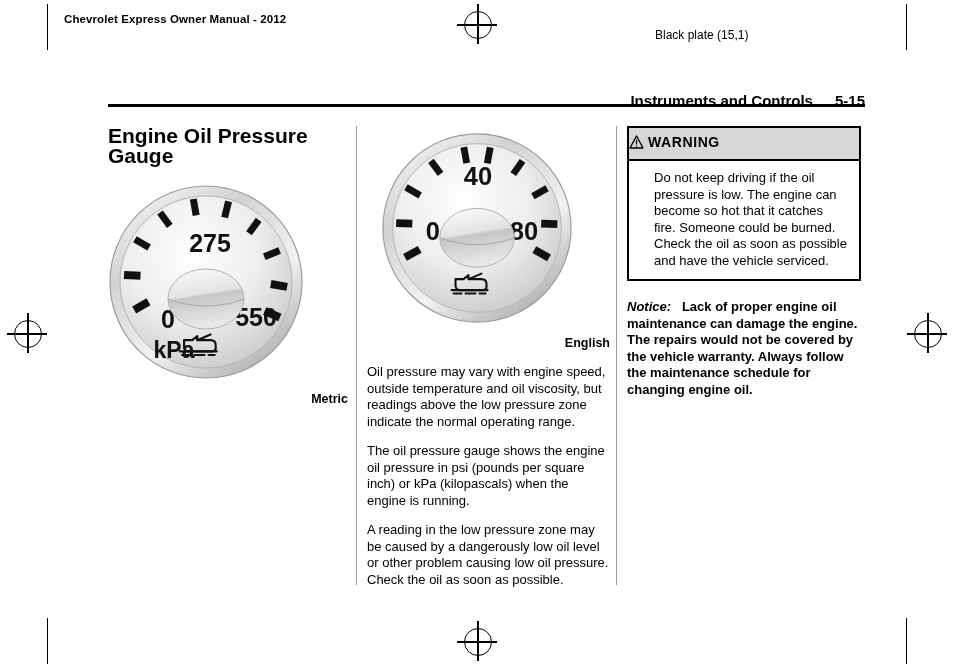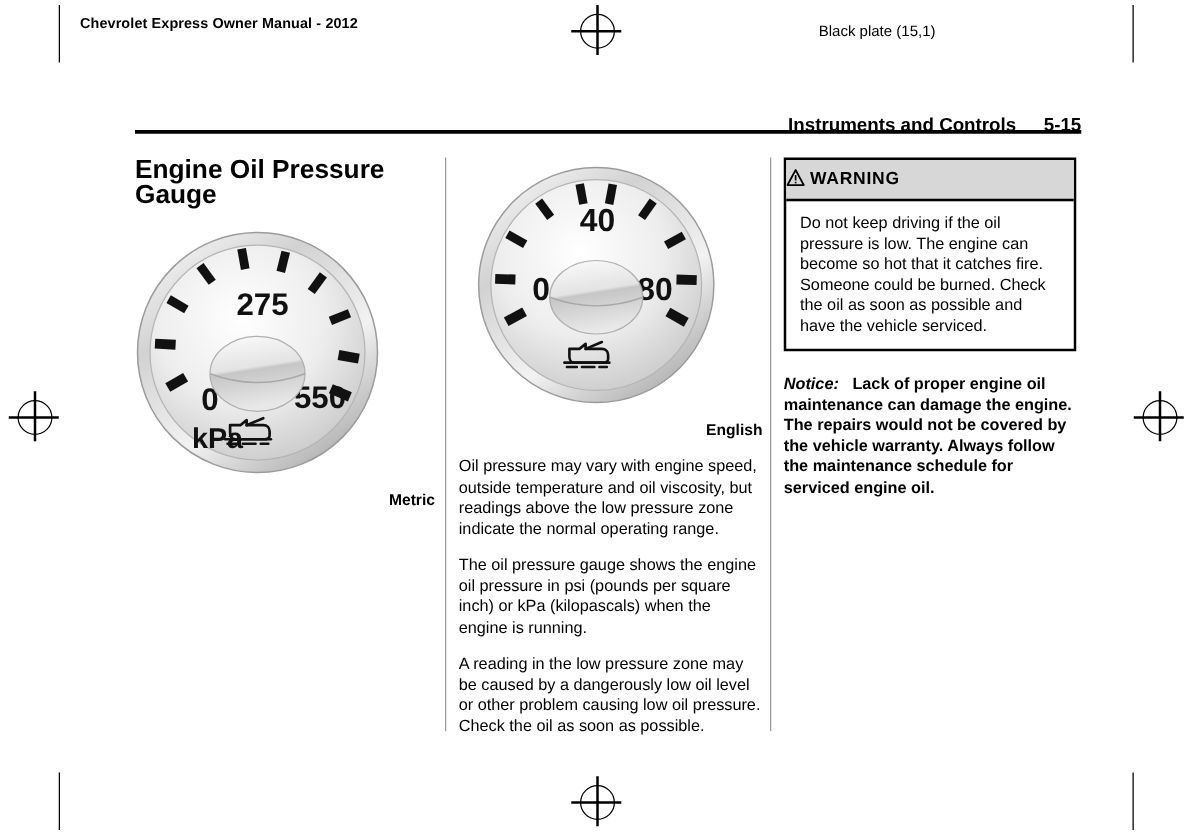--- a/index.html
+++ b/index.html
@@ -54,21 +54,21 @@
     left: 64px;
     top: 13px;
     font-size: 11.5px;
     font-weight: bold;
     letter-spacing: 0.1px;
     white-space: nowrap;
   }
   .black-plate {
     position: absolute;
     left: 655px;
-    top: 18px;
+    top: 28px;
     font-size: 12px;
     white-space: nowrap;
   }
 
   .page-rule {
     position: absolute;
     left: 108px;
     top: 104px;
     width: 757px;
     height: 2.5px;
@@ -154,20 +154,21 @@
   }
   .warning-head .tri {
     display: inline-block;
     vertical-align: -2px;
     margin-right: 4px;
   }
   .warning-body {
     padding: 9px 11px 10px 11px;
     font-size: 13px;
     line-height: 16.5px;
+    margin-left: 14px;
   }
   .notice {
     margin-top: 18px;
     font-size: 13px;
     line-height: 16.5px;
     font-weight: bold;
     width: 236px;
   }
   .notice .lead {
     font-style: italic;
@@ -329,15 +330,15 @@
           <rect x="6.85" y="5" width="1.3" height="4.4" fill="#000"></rect>
           <rect x="6.85" y="10.4" width="1.3" height="1.3" fill="#000"></rect>
         </svg>
       </span><span>WARNING</span>
     </div>
     <div class="warning-body">Do not keep driving if the oil pressure is low. The engine can become so hot that it catches fire. Someone could be burned. Check the oil as soon as possible and have the vehicle serviced.</div>
   </div>
 
   <div class="notice">
     <span class="lead">Notice:&nbsp;&nbsp;</span>
-    <span>Lack of proper engine oil maintenance can damage the engine. The repairs would not be covered by the vehicle warranty. Always follow the maintenance schedule for serviced engine oil.</span>
+    <span>Lack of proper engine oil maintenance can damage the engine. The repairs would not be covered by the vehicle warranty. Always follow the maintenance schedule for changing engine oil.</span>
   </div>
 </div>
 
 </body></html>

